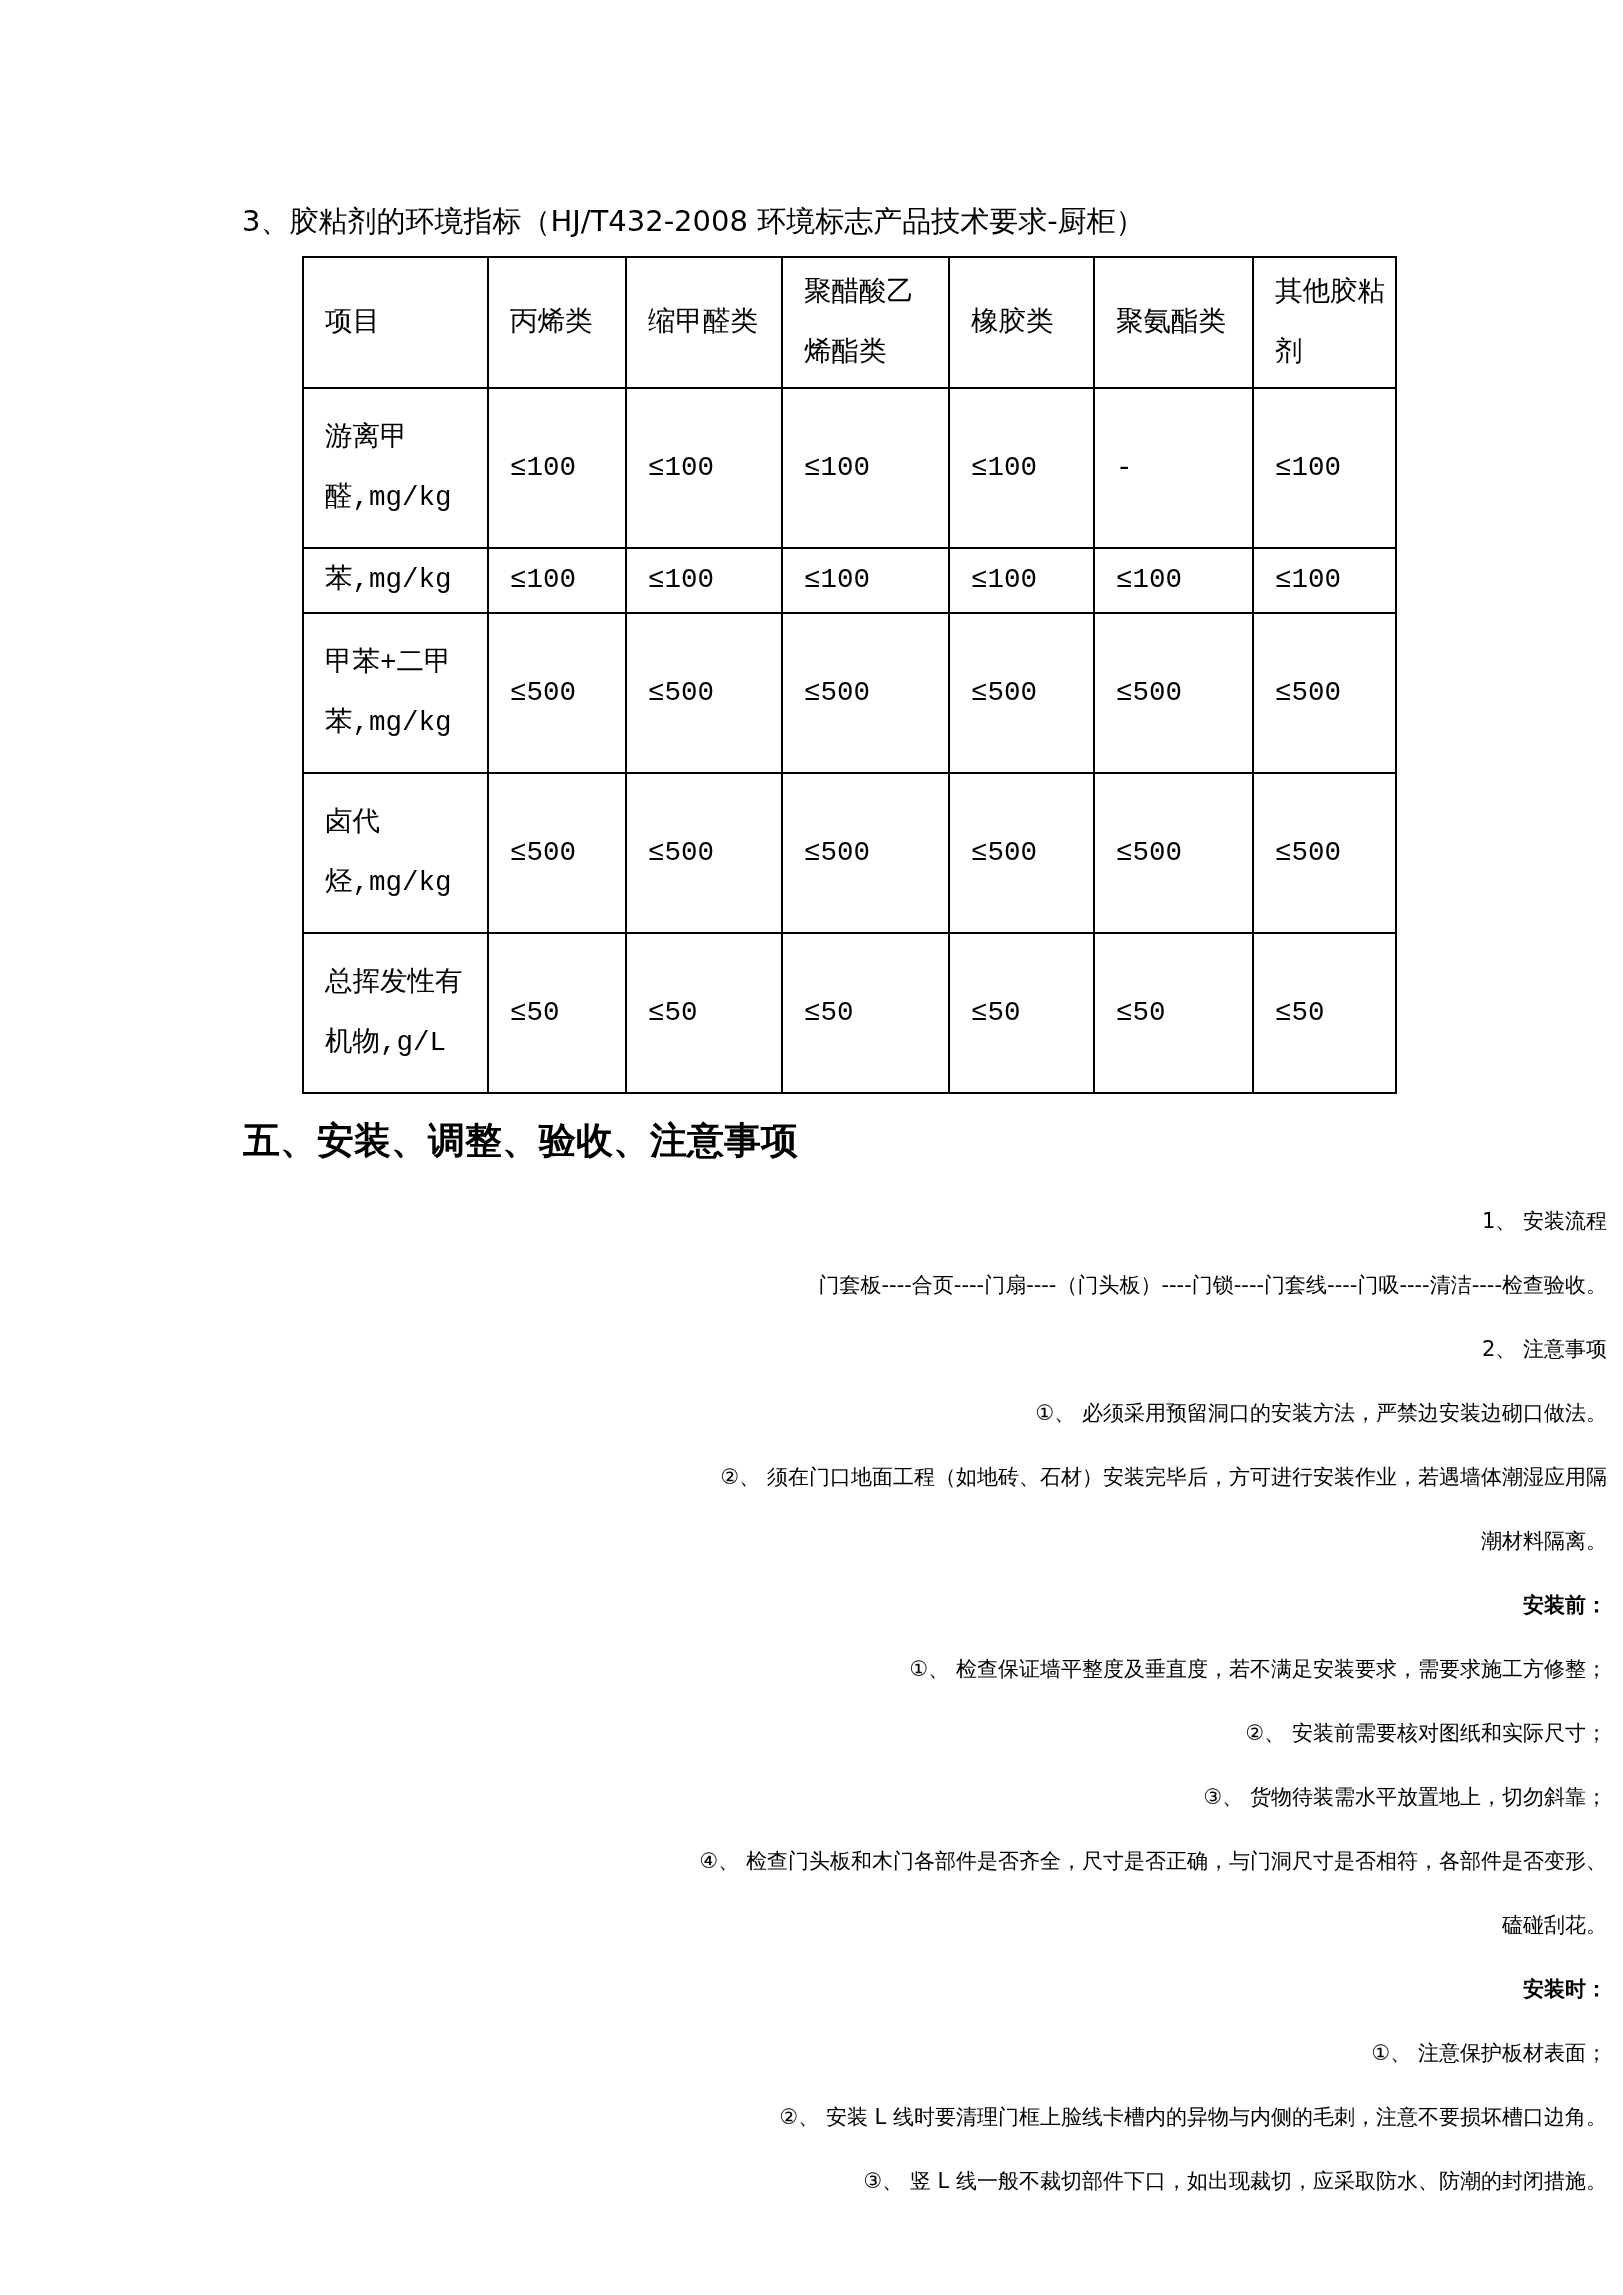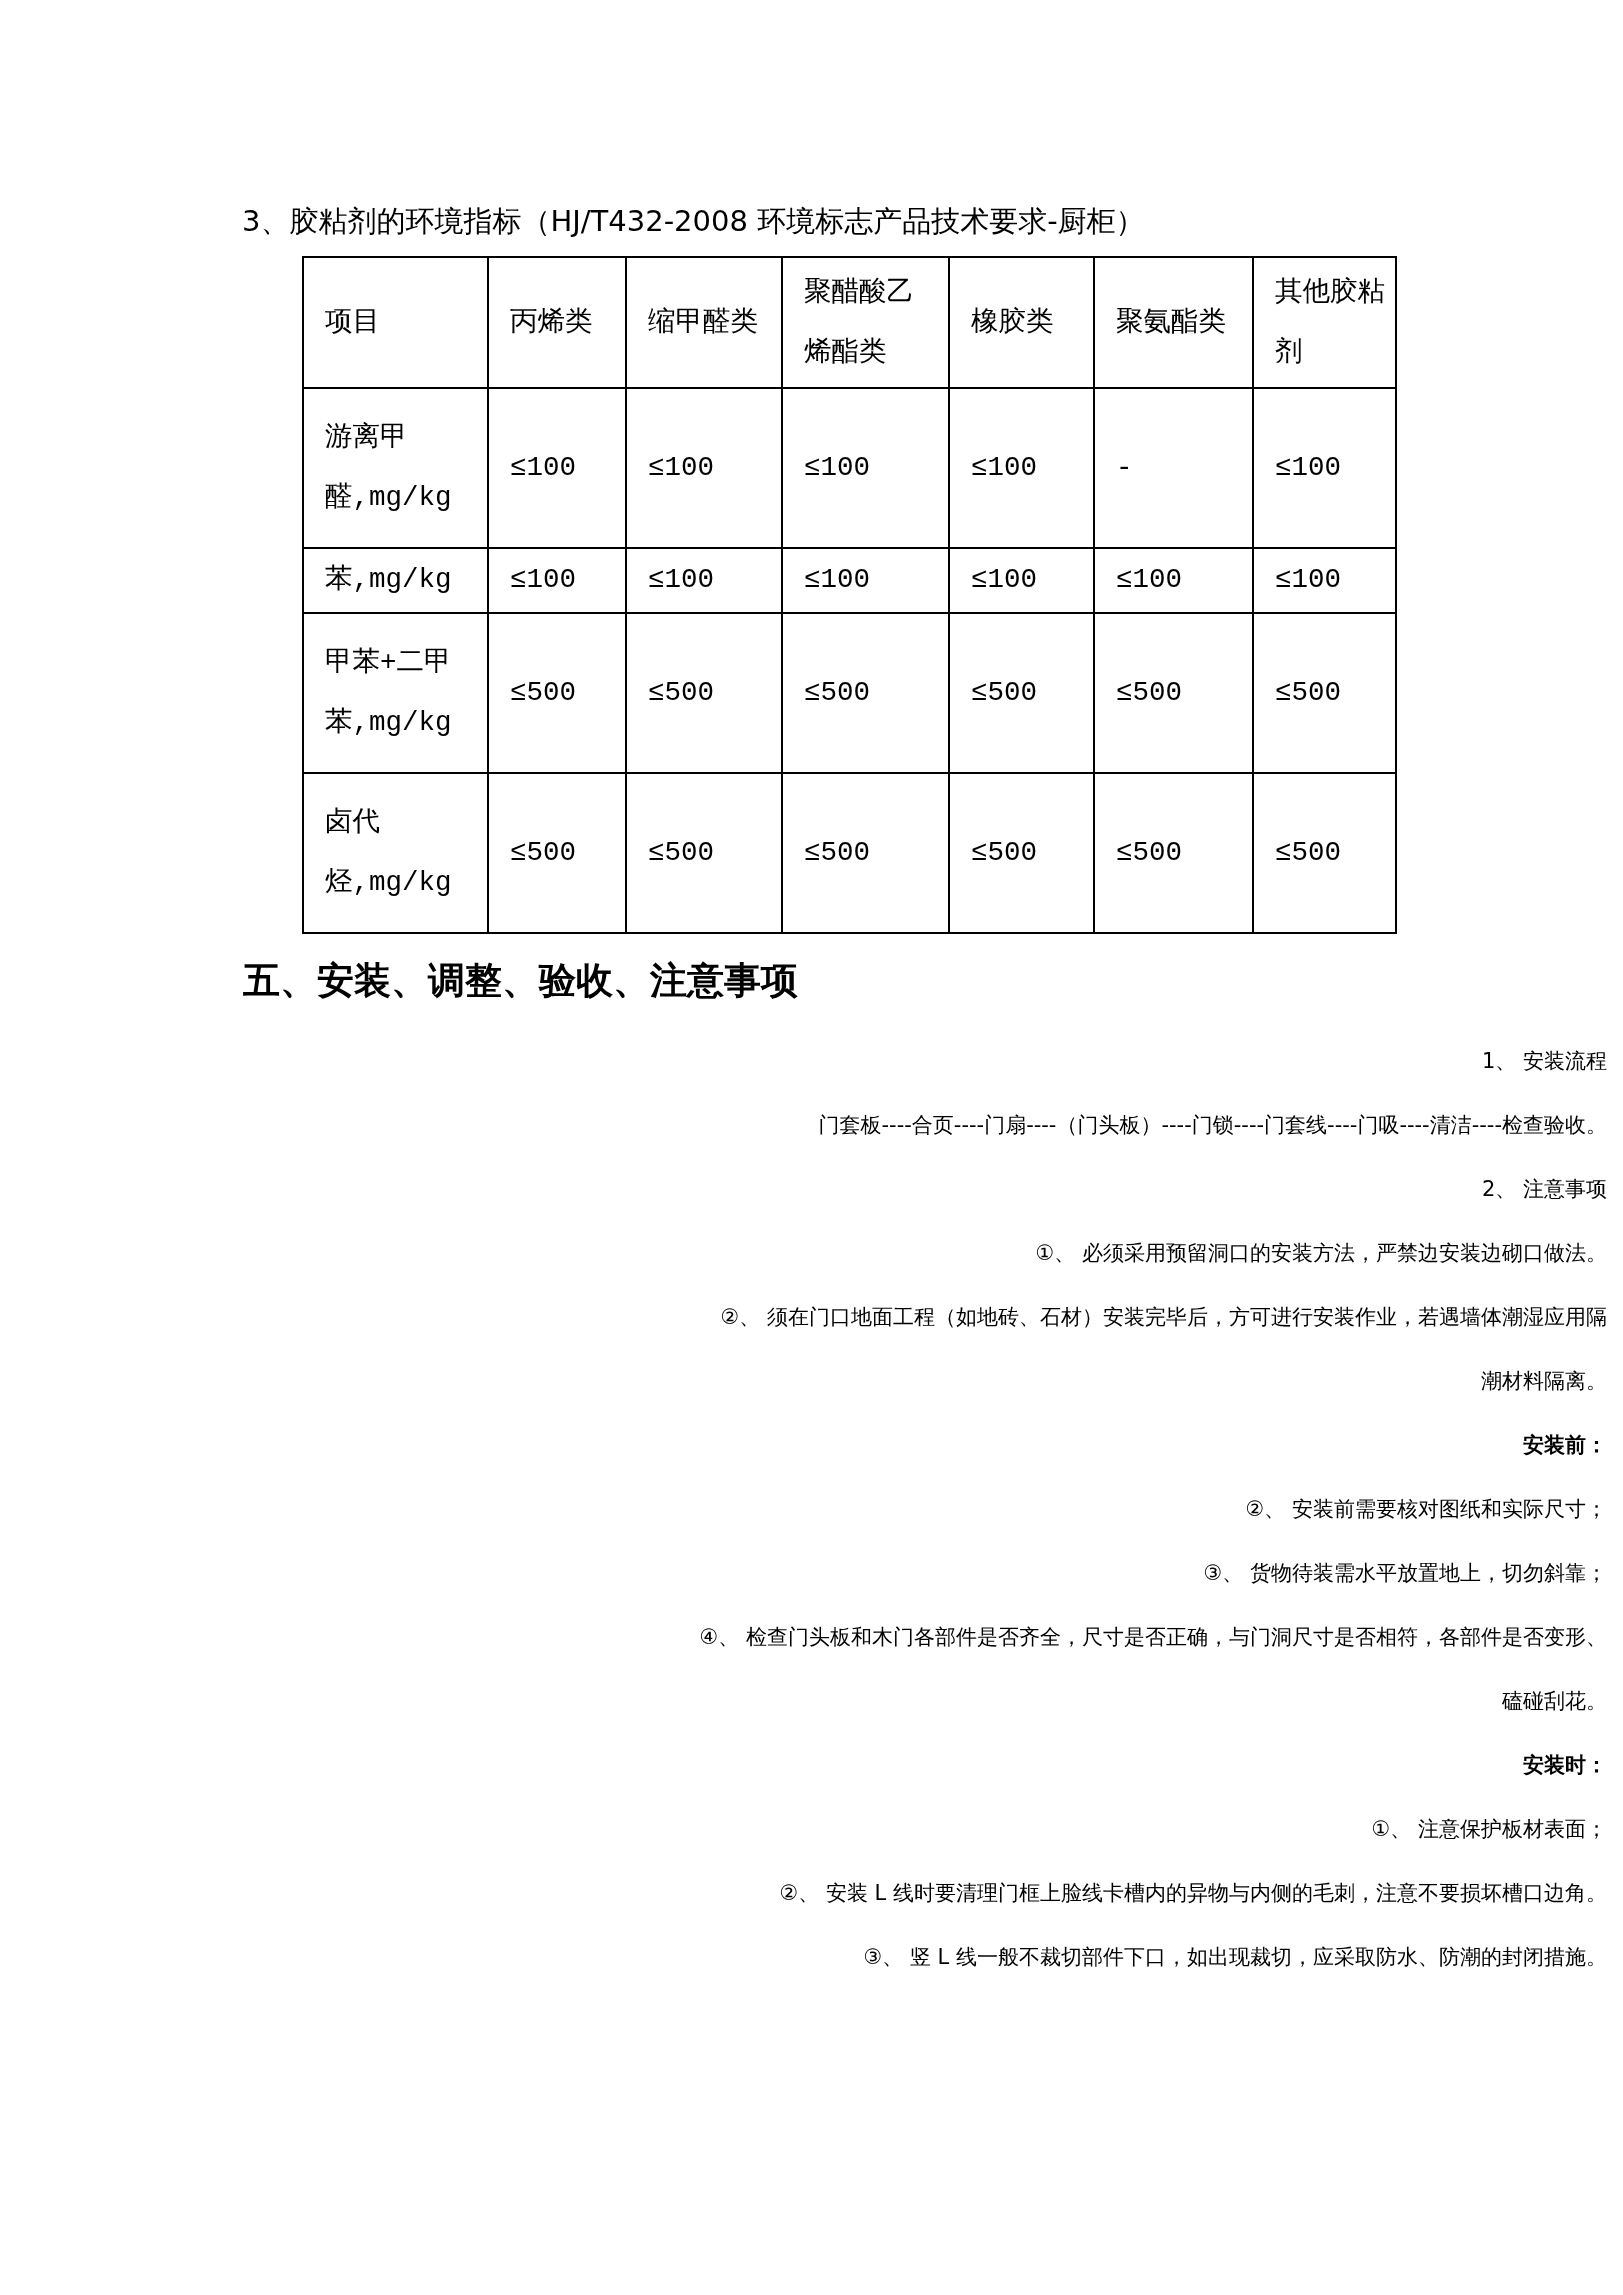--- a/index.html
+++ b/index.html
@@ -96,35 +96,46 @@
       <tr class="r-tall">
         <td>卤代
 烃,mg/kg</td>
         <td>≤500</td>
         <td>≤500</td>
         <td>≤500</td>
         <td>≤500</td>
         <td>≤500</td>
         <td>≤500</td>
       </tr>
+      <tr class="r-tall">
+        <td>总挥发性有
+机物,g/L</td>
+        <td>≤50</td>
+        <td>≤50</td>
+        <td>≤50</td>
+        <td>≤50</td>
+        <td>≤50</td>
+        <td>≤50</td>
+      </tr>
     </tbody>
   </table>
 
   <h1 class="sec5">五、安装、调整、验收、注意事项</h1>
 
   <div class="body">
     <p>1、 安装流程</p>
     <p class="flow">门套板----合页----门扇----（门头板）----门锁----门套线----门吸----清洁----检查验收。</p>
 
     <p>2、 注意事项</p>
     <p>①、 必须采用预留洞口的安装方法，严禁边安装边砌口做法。</p>
     <p class="prewrap">②、 须在门口地面工程（如地砖、石材）安装完毕后，方可进行安装作业，若遇墙体潮湿应用隔
 潮材料隔离。</p>
 
     <p class="bold">安装前：</p>
+    <p>①、 检查保证墙平整度及垂直度，若不满足安装要求，需要求施工方修整；</p>
     <p>②、 安装前需要核对图纸和实际尺寸；</p>
     <p>③、 货物待装需水平放置地上，切勿斜靠；</p>
     <p class="prewrap hang">④、 检查门头板和木门各部件是否齐全，尺寸是否正确，与门洞尺寸是否相符，各部件是否变形、
 磕碰刮花。</p>
 
     <p class="bold">安装时：</p>
     <p>①、 注意保护板材表面；</p>
     <p>②、 安装 L 线时要清理门框上脸线卡槽内的异物与内侧的毛刺，注意不要损坏槽口边角。</p>
     <p>③、 竖 L 线一般不裁切部件下口，如出现裁切，应采取防水、防潮的封闭措施。</p>
   </div>

